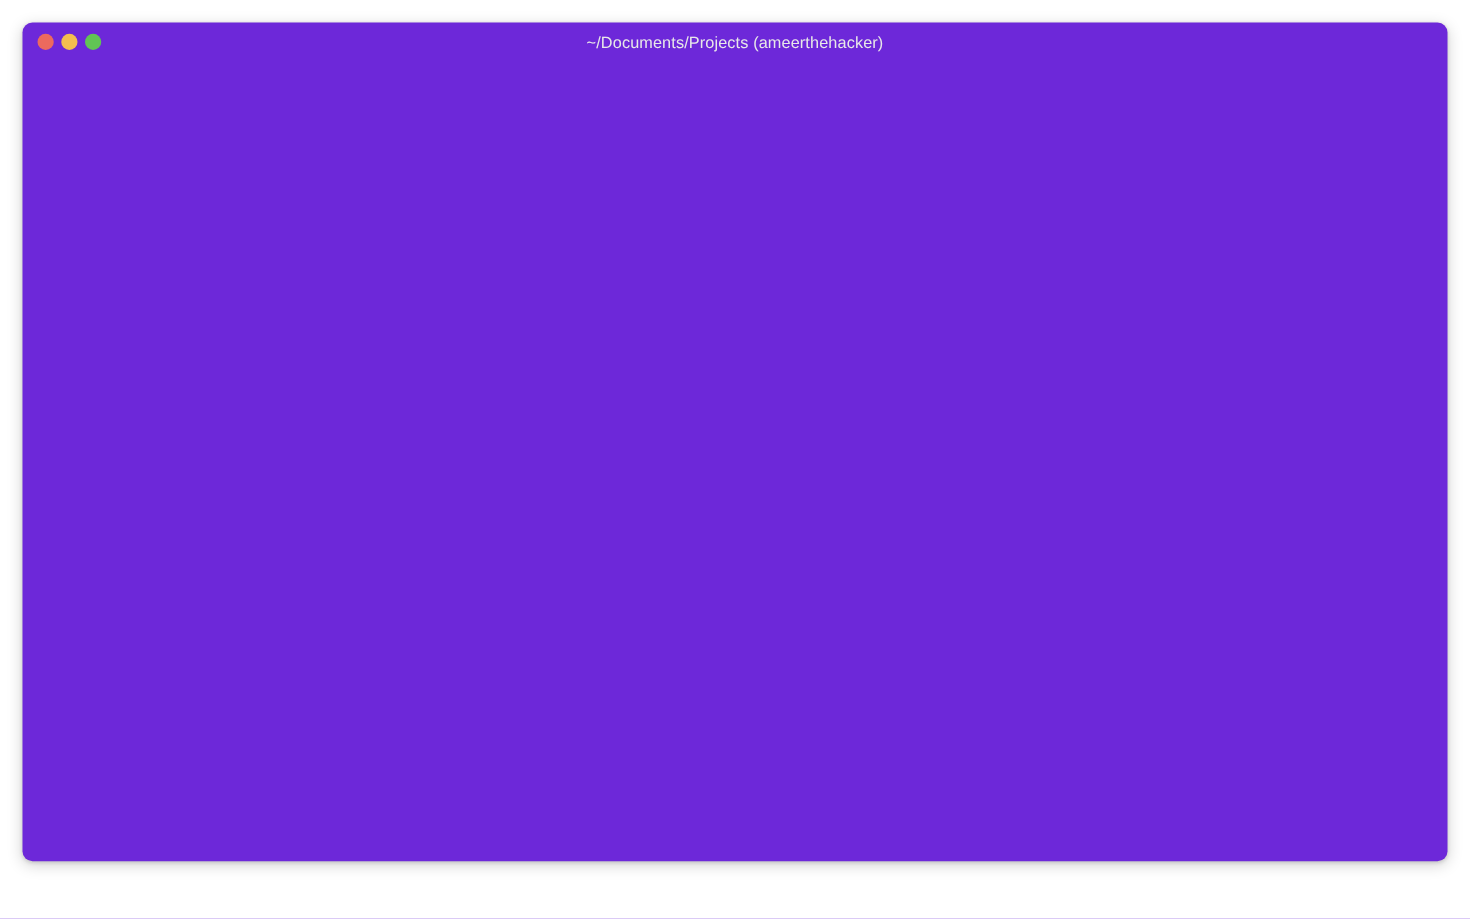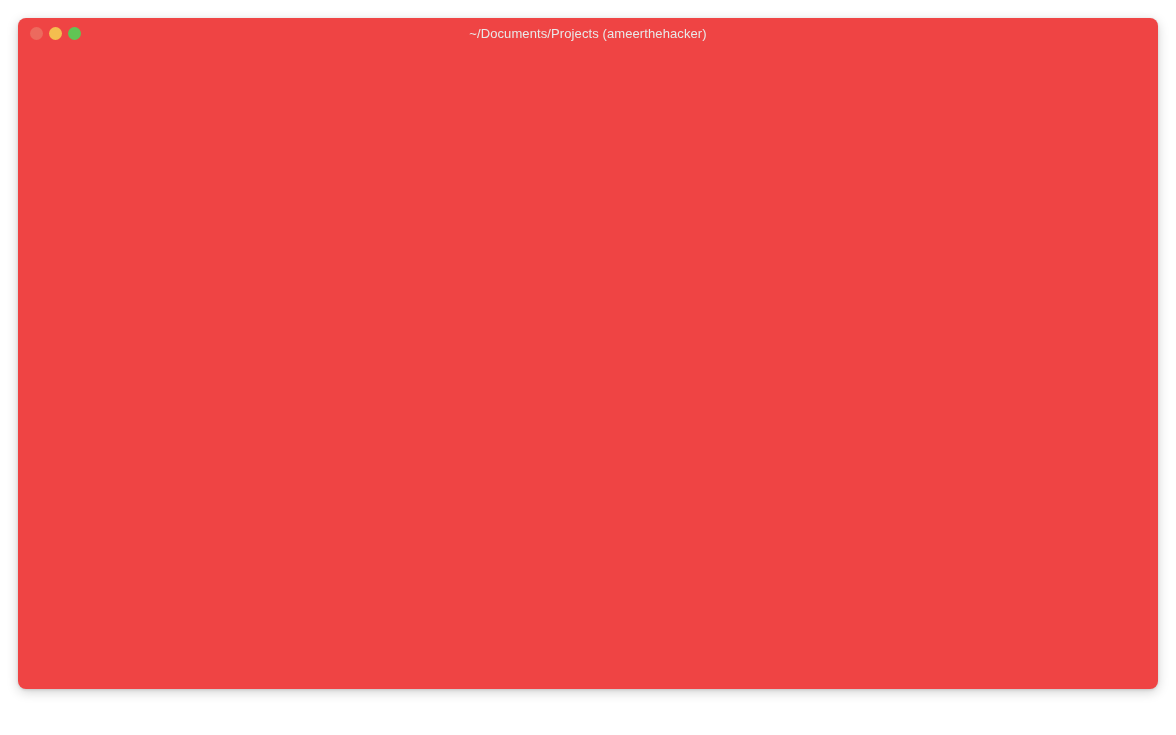--- a/index.html
+++ b/index.html
@@ -15,21 +15,21 @@
       font-family: -apple-system, BlinkMacSystemFont, "Segoe UI", Helvetica, Arial, sans-serif;
       display: flex;
       align-items: flex-start;
       justify-content: center;
       padding: 18px;
     }
 
     .terminal-window {
       width: 100%;
       height: 671px;
-      background: #ef4444;
+      background: #6d28d9;
       border-radius: 8px;
       box-shadow: 0 3px 12px rgba(0,0,0,0.18), 0 1px 3px rgba(0,0,0,0.12);
       position: relative;
       overflow: hidden;
     }
 
     .title-bar {
       height: 30px;
       display: flex;
       align-items: center;

